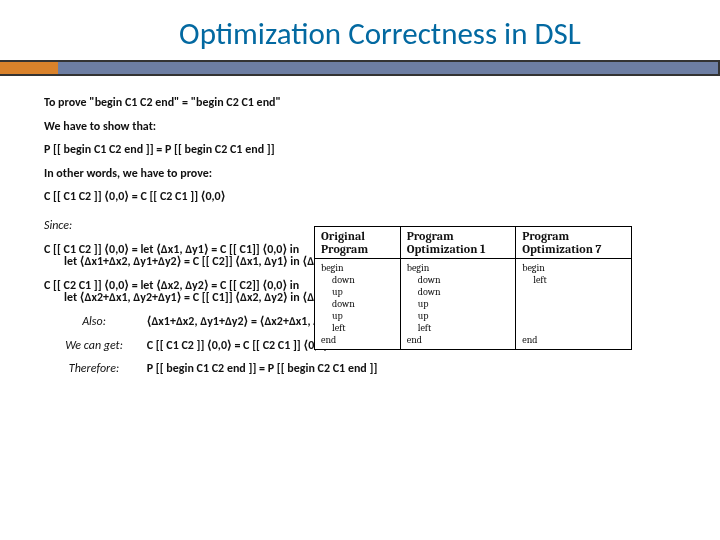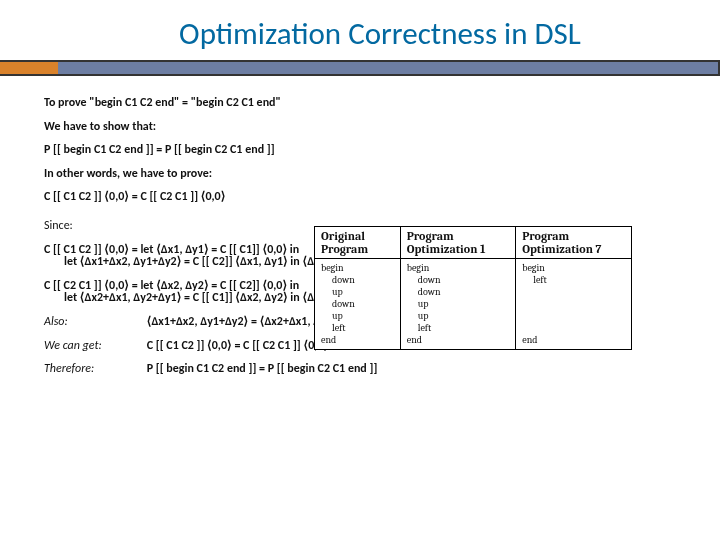--- a/index.html
+++ b/index.html
@@ -40,42 +40,42 @@
     flex: 1;
     background: #6d7ea3;
   }
   .content {
     padding: 0 44px;
     font-size: 12px;
     color: #111;
     line-height: 1.05;
   }
   .p { margin: 0 0 11px 0; font-weight: 700; }
-  .p-normal { margin: 16px 0 11px 0; font-weight: 400; }
+  .p-normal { margin: 16px 0 11px 0; font-style: italic; font-weight: 400; }
   .indent { padding-left: 20px; display: block; }
   .table-box {
     position: absolute;
     top: 130px;
     right: 44px;
     width: 318px;
     border-collapse: collapse;
     font-size: 12px;
     background: #fff;
   }
   .table-box th, .table-box td {
     border: 1px solid #000;
     padding: 3px 6px;
     text-align: left;
     vertical-align: top;
     font-family: Cambria, Georgia, serif;
     margin-left: 30px;
   }
   .table-box th { font-weight: 700; }
   .code { font-family: "Courier New", monospace; font-size: 10px; white-space: pre; line-height: 1.2; }
-  .run-label { display:inline-block; width:100px; font-style: italic; font-weight:400; }
+  .run-label { display:inline-block; width:100px; font-style: italic; font-weight:400;text-align:center; }
   .topblock { position: relative; }
   .left-col { width: 330px; }
 </style>
 </head>
 <body>
 
 <div class="slide">
   <div class="title">Optimization Correctness in DSL</div>
 
   <div class="bar-row">

